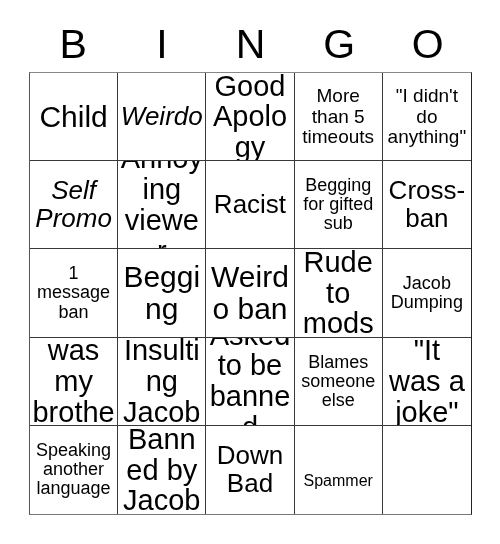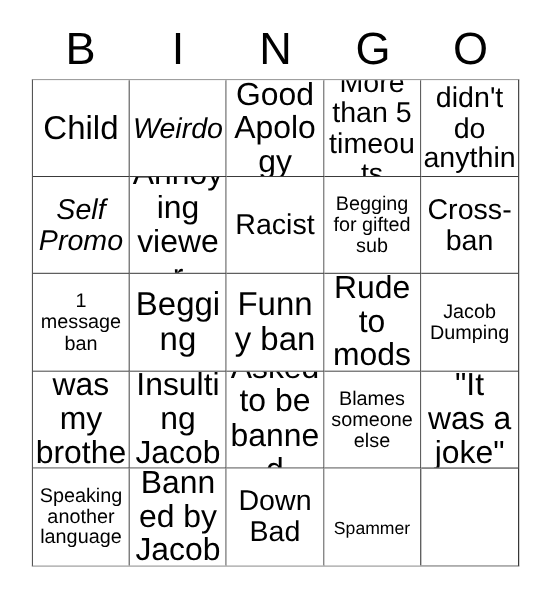--- a/index.html
+++ b/index.html
@@ -83,21 +83,21 @@
     word-wrap: break-word;
     overflow-wrap: break-word;
     hyphens: none;
   }
 
   
   .fs-xxl  { font-size: 30px; }
   .fs-xl   { font-size: 26px; }
   .fs-lg   { font-size: 26px; font-style: italic; }
   .fs-md   { font-size: 29px; }
-  .fs-sm   { font-size: 26px; }
+  .fs-sm   { font-size: 19px; }
   .fs-xs   { font-size: 18px; }
   .fs-xxs  { font-size: 16px; margin-top: 24px; }
   .fs-tiny { font-size: 14px; }
 </style>
 </head>
 <body>
 
 <div id="bingo-card">
 
   <div class="header-row">
@@ -139,21 +139,21 @@
       <div class="cell">
         <span class="cell-text fs-xl">Cross-ban</span>
       </div>
       <div class="cell">
         <span class="cell-text fs-xs">1 message ban</span>
       </div>
       <div class="cell">
         <span class="cell-text fs-xxl">Begging</span>
       </div>
       <div class="cell">
-        <span class="cell-text fs-xxl">Funny ban</span>
+        <span class="cell-text fs-xxl">Weirdo ban</span>
       </div>
       <div class="cell">
         <span class="cell-text fs-md">Rude to mods</span>
       </div>
       <div class="cell">
         <span class="cell-text fs-xs">Jacob Dumping</span>
       </div>
       <div class="cell">
         <span class="cell-text fs-md">"It was my brother"</span>
       </div>

